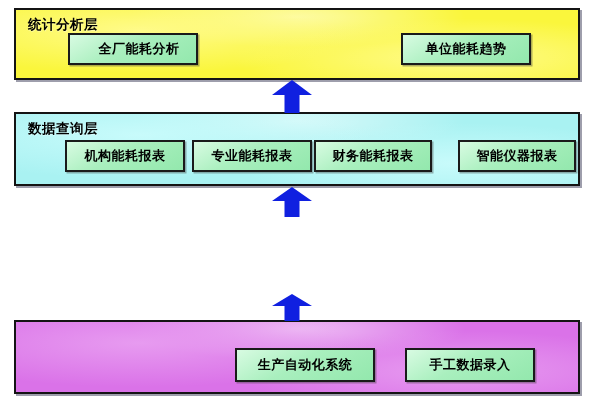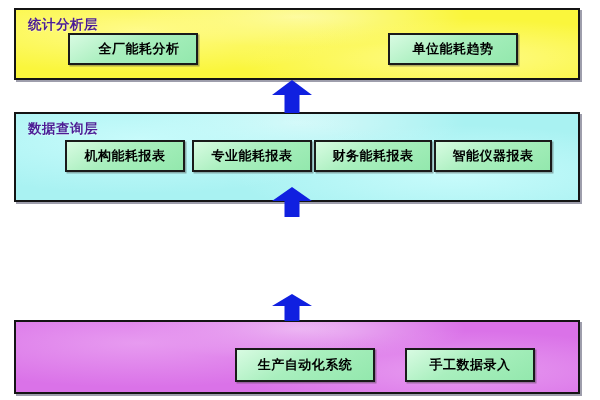--- a/index.html
+++ b/index.html
@@ -43,21 +43,21 @@
     inset: 0;
     pointer-events: none;
   }
 
   .layer-label {
     position: absolute;
     left: 12px;
     top: 6px;
     font-size: 13.5px;
     font-weight: bold;
-    color: #4c1d95;
+    color: #000000;
     letter-spacing: 0.5px;
     white-space: nowrap;
     text-shadow: 0.5px 0.5px 0 rgba(255,255,255,0.35);
   }
 
   
   .node {
     position: absolute;
     box-sizing: border-box;
     background: linear-gradient(150deg, #d8fbe2 0%, #a9efbe 45%, #93e8ad 100%);
@@ -82,31 +82,31 @@
 </style>
 </head>
 <body>
 
 <div id="diagram" style="background: rgb(255, 255, 255);">
     <div class="layer" style="left: 14px; top: 8px; width: 566px; height: 72px; border-color: rgb(20, 20, 20); background: rgb(250, 246, 60);">
       <div class="layer-inner">
         <div class="layer-tint" style="background: radial-gradient(60% 90% at 22% 30%, rgb(255, 251, 138) 0%, rgba(255, 255, 255, 0) 70%), radial-gradient(55% 80% at 78% 70%, rgb(255, 251, 138) 0%, rgba(255, 255, 255, 0) 72%), radial-gradient(40% 60% at 50% 10%, rgba(255, 255, 255, 0.55) 0%, rgba(255, 255, 255, 0) 75%);"></div>
         <div class="layer-label">统计分析层</div>
         <div class="node" style="left: 52px; top: 23px; width: 130px; height: 32px; border-color: rgb(26, 26, 26); padding-left: 12px;">全厂能耗分析</div>
-        <div class="node" style="left: 372px; top: 23px; width: 130px; height: 32px; border-color: rgb(26, 26, 26);">单位能耗趋势</div>
+        <div class="node" style="left: 385px; top: 23px; width: 130px; height: 32px; border-color: rgb(26, 26, 26);">单位能耗趋势</div>
       </div>
     </div>
-    <div class="layer" style="left: 14px; top: 112px; width: 566px; height: 90px; border-color: rgb(20, 20, 20); background: rgb(169, 242, 242);">
+    <div class="layer" style="left: 14px; top: 112px; width: 566px; height: 74px; border-color: rgb(20, 20, 20); background: rgb(169, 242, 242);">
       <div class="layer-inner">
         <div class="layer-tint" style="background: radial-gradient(60% 90% at 22% 30%, rgb(200, 251, 251) 0%, rgba(255, 255, 255, 0) 70%), radial-gradient(55% 80% at 78% 70%, rgb(200, 251, 251) 0%, rgba(255, 255, 255, 0) 72%), radial-gradient(40% 60% at 50% 10%, rgba(255, 255, 255, 0.55) 0%, rgba(255, 255, 255, 0) 75%);"></div>
         <div class="layer-label">数据查询层</div>
         <div class="node" style="left: 49px; top: 26px; width: 120px; height: 32px; border-color: rgb(26, 26, 26);">机构能耗报表</div>
         <div class="node" style="left: 176px; top: 26px; width: 120px; height: 32px; border-color: rgb(26, 26, 26);">专业能耗报表</div>
         <div class="node" style="left: 298px; top: 26px; width: 118px; height: 32px; border-color: rgb(26, 26, 26);">财务能耗报表</div>
-        <div class="node" style="left: 418px; top: 26px; width: 118px; height: 32px; border-color: rgb(26, 26, 26);">智能仪器报表</div>
+        <div class="node" style="left: 442px; top: 26px; width: 118px; height: 32px; border-color: rgb(26, 26, 26);">智能仪器报表</div>
       </div>
     </div>
     <div class="layer" style="left: 14px; top: 320px; width: 566px; height: 74px; border-color: rgb(20, 20, 20); background: rgb(218, 114, 232);">
       <div class="layer-inner">
         <div class="layer-tint" style="background: radial-gradient(60% 90% at 22% 30%, rgb(231, 155, 240) 0%, rgba(255, 255, 255, 0) 70%), radial-gradient(55% 80% at 78% 70%, rgb(231, 155, 240) 0%, rgba(255, 255, 255, 0) 72%), radial-gradient(40% 60% at 50% 10%, rgba(255, 255, 255, 0.55) 0%, rgba(255, 255, 255, 0) 75%);"></div>
         <div class="node" style="left: 219px; top: 26px; width: 140px; height: 34px; border-color: rgb(26, 26, 26);">生产自动化系统</div>
         <div class="node" style="left: 389px; top: 26px; width: 130px; height: 34px; border-color: rgb(26, 26, 26);">手工数据录入</div>
       </div>
     </div>
     <div class="arrow" style="left: 272px; top: 294px; width: 40px; height: 27px;"><svg width="40" height="27" viewBox="0 0 40 27" xmlns="http://www.w3.org/2000/svg">

